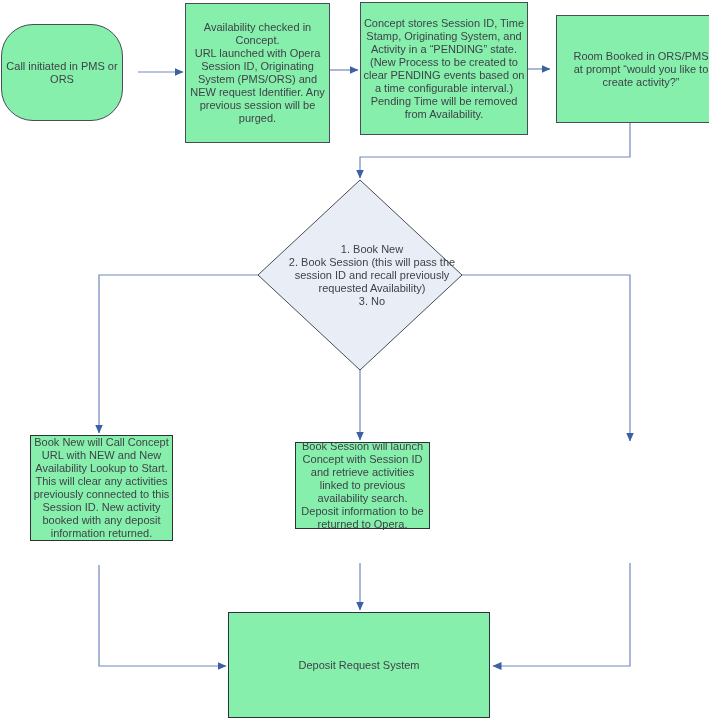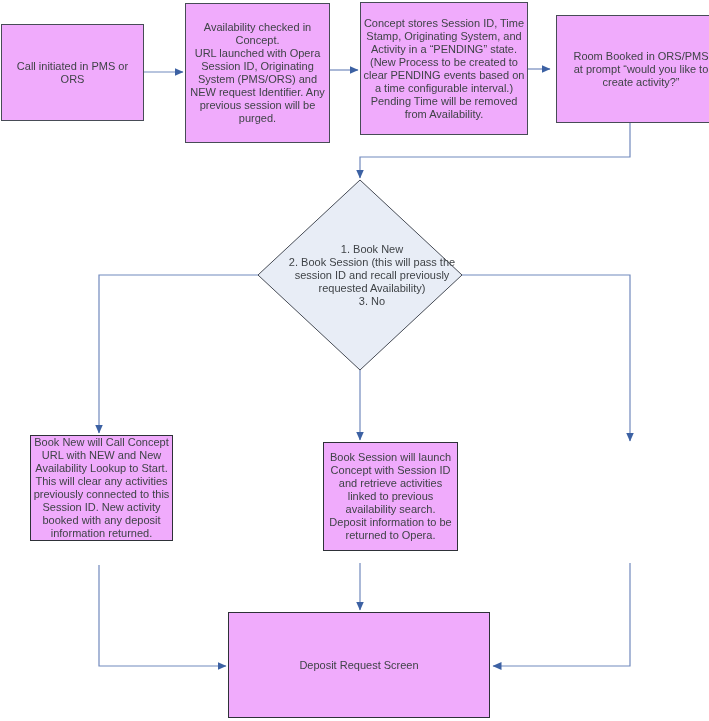--- a/index.html
+++ b/index.html
@@ -6,48 +6,48 @@
   body{
     width:709px;height:721px;position:relative;background:#ffffff;
     font-family:"Liberation Sans", sans-serif;
     color:#3f4347;
     overflow:hidden;
   }
   #canvas{position:relative;width:709px;height:721px;}
   #wires{position:absolute;left:0;top:0;width:709px;height:721px;z-index:1;}
   .node{
     position:absolute;z-index:2;
-    background:#f0abfc;
+    background:#86efac;
     border:1px solid #474c56;
     display:flex;align-items:center;justify-content:center;
     box-sizing:border-box;
     text-align:center;
   }
   .node--heavy{border:1.5px solid #2e3138;}
   .node-label{
     font-size:11px;line-height:13px;
     white-space:pre-line;
     padding:0 2px;
   }
   
-  .n-start        {left:1px;   top:24px;  width:143px; height:97px;}
+  .n-start        {left:1px;   top:24px;  width:122px; height:97px;border-radius:32px;}
   .n-availability {left:185px; top:3px;   width:145px; height:140px;}
   .n-pending      {left:360px; top:2px;   width:168px; height:133px;text-align:center;}
   .n-room         {left:556px; top:15px;  width:158px; height:108px;padding-left:12px;}
   
   .n-decision{
     position:absolute;z-index:2;
     left:258px; top:180px; width:204px; height:190px;
     display:flex;align-items:center;justify-content:flex-end;
     background:transparent;border:none;text-align:center;
   }
   .n-decision .node-label{width:176px;}
   
   .n-booknew      {left:30px;  top:435px; width:143px; height:106px;}
-  .n-booksession  {left:295px; top:442px; width:135px; height:109px;margin-left:28px;}
+  .n-booksession  {left:295px; top:442px; width:135px; height:87px;}
   .n-no           {left:569px; top:443px; width:122px; height:120px;}
   .n-deposit      {left:228px; top:612px; width:262px; height:106px;}
 </style>
 </head>
 <body>
 
 <div id="canvas">
 
   <svg id="wires" viewBox="0 0 709 721" xmlns="http://www.w3.org/2000/svg">
     <defs>
@@ -96,16 +96,16 @@
   <div class="node node--heavy n-booknew">
     <div class="node-label">Book New will Call Concept URL with NEW and New Availability Lookup to Start. This will clear any activities previously connected to this Session ID. New activity booked with any deposit information returned.</div>
   </div>
 
   <div class="node node--heavy n-booksession">
     <div class="node-label">Book Session will launch Concept with Session ID and retrieve activities linked to previous availability search. Deposit information to be returned to Opera.</div>
   </div>
 
 
   <div class="node node--heavy n-deposit">
-    <div class="node-label">Deposit Request Screen</div>
+    <div class="node-label">Deposit Request System</div>
   </div>
 
 </div>
 
 </body></html>

